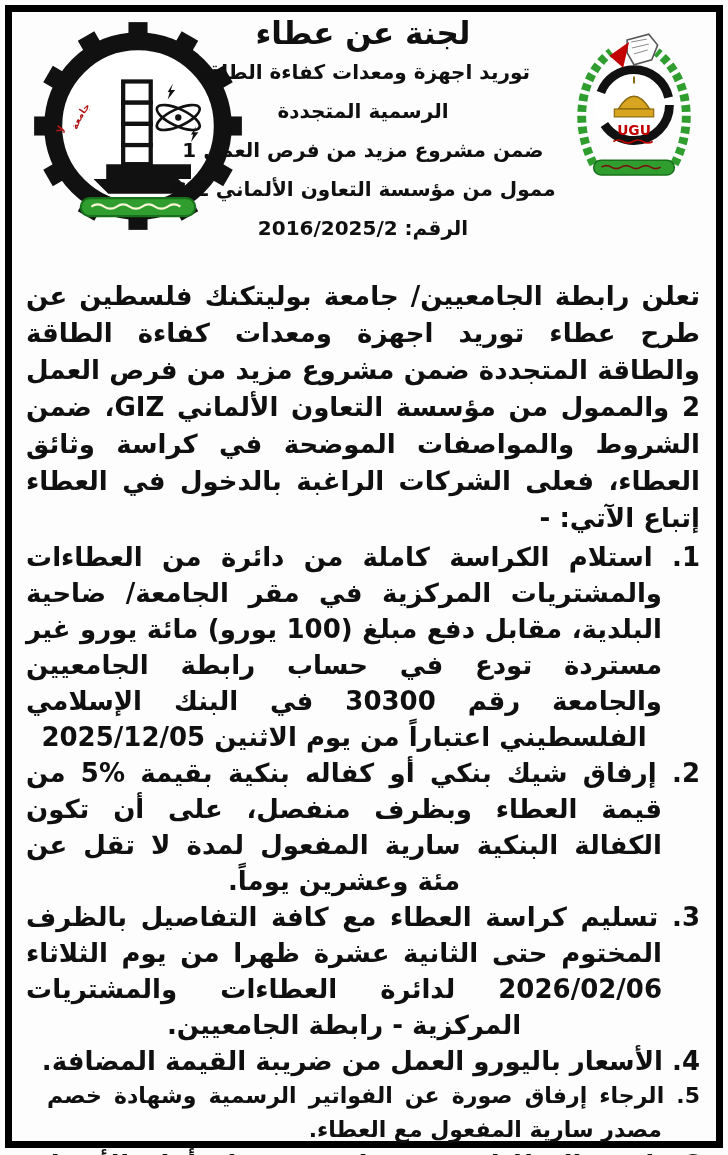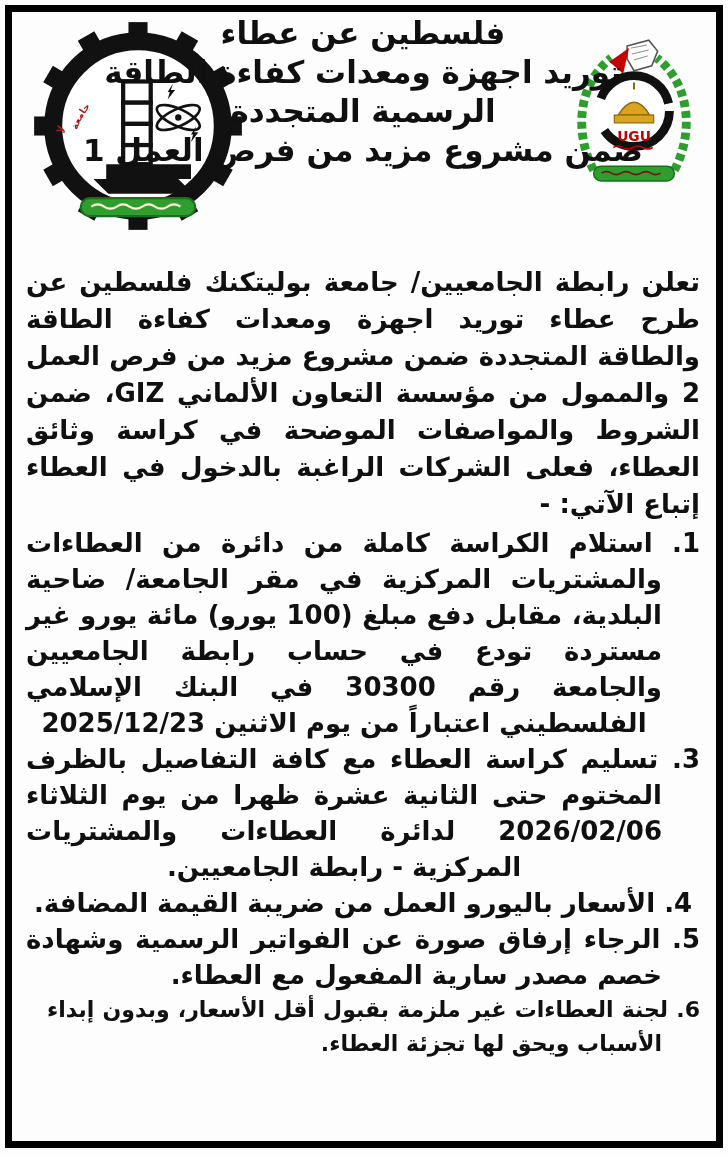--- a/index.html
+++ b/index.html
@@ -3,26 +3,26 @@
 <meta charset="utf-8">
 <style>
   html,body{margin:0;padding:0;background:#ffffff;}
   .page{position:relative;width:728px;height:1155px;background:#fdfdfd;overflow:hidden;
         font-family:"DejaVu Sans",sans-serif;font-weight:700;color:#101010;}
   .doc-border{position:absolute;top:5px;right:5px;bottom:7px;left:5px;border:7px solid #000;
         padding:2px 16px 4px 14px;background:#fdfdfd;box-sizing:border-box;}
   
   .header{position:relative;height:244px;}
   .titles{position:absolute;top:0;right:0;left:0;text-align:center;z-index:2;}
-  .title-line{font-size:31px;line-height:39px;white-space:nowrap;}
+  .title-line{font-size:20px;line-height:39px;white-space:nowrap;}
   .title-line:first-child{font-size:31px;}
   .logo-left{position:absolute;top:6px;right:auto;left:6px;width:212px;height:212px;z-index:1;}
-  .logo-right{position:absolute;top:18px;right:2px;width:128px;height:168px;z-index:1;}
+  .logo-right{position:absolute;top:12px;right:2px;width:128px;height:168px;z-index:1;}
   
-  .intro{margin:6px 0 0 0;font-size:26px;line-height:37px;text-align:justify;}
+  .intro{margin:20px 0 0 0;font-size:26px;line-height:37px;text-align:justify;}
   .items{list-style:none;margin:2px 0 0 0;padding:0;}
   .item{font-size:26px;line-height:36px;text-align:justify;text-align-last:center;
         padding-right:38px;text-indent:-38px;}
   .item:nth-child(4),.item:nth-child(5){text-align-last:right;}
   .item:nth-child(5){font-size:22px;line-height:34px;margin-left:21px;}
   svg text{font-family:"DejaVu Sans",sans-serif;}
 </style>
 </head>
 <body>
 
@@ -76,24 +76,26 @@
             <path d="M150,108 l5,-8 l-2,6 l4,0 l-7,9 l2,-7 z" fill="#111" stroke="none"></path>
           </g>
           <g>
             <rect x="46" y="168" width="108" height="17" rx="8.5" fill="#2f9e2f" stroke="#18701c" stroke-width="2"></rect>
             <path d="M56,176 q6,-4 12,0 t12,0 t12,0 t12,0 t12,0 t12,0 t12,0" fill="none" stroke="#fdf7d8" stroke-width="2"></path>
           </g>
         </svg>
       </div>
 
       <div class="titles" id="titles">
-          <div class="title-line">فلسطين عن عطاء</div>
+          <div class="title-line">لجنة عن عطاء</div>
           <div class="title-line">توريد اجهزة ومعدات كفاءة الطاقة</div>
           <div class="title-line">الرسمية المتجددة</div>
           <div class="title-line">ضمن مشروع مزيد من فرص العمل 1</div>
+          <div class="title-line">ممول من مؤسسة التعاون الألماني GIZ</div>
+          <div class="title-line">الرقم: 2016/2025/2</div>
         </div>
 
       <div class="logo-right">
         <svg viewBox="0 0 130 170" width="128" height="168">
           <g fill="none" stroke="#2f9e2f" stroke-width="9" stroke-dasharray="7 4">
             <path d="M24,140 C4,102 8,52 42,26"></path>
             <path d="M106,140 C126,102 122,52 88,26"></path>
           </g>
           <circle cx="65" cy="80" r="40" fill="#fff"></circle>
           <g fill="none" stroke="#111" stroke-width="9" stroke-dasharray="92 34">
@@ -115,21 +117,22 @@
             <rect x="24" y="136" width="82" height="15" rx="7.5" fill="#2f9e2f" stroke="#18701c" stroke-width="1.5"></rect>
             <path d="M32,143 q5,-3 10,0 t10,0 t10,0 t10,0 t10,0 t10,0" fill="none" stroke="#7a0f0f" stroke-width="1.6"></path>
           </g>
         </svg>
       </div>
     </div>
 
     <p class="intro">تعلن رابطة الجامعيين/ جامعة بوليتكنك فلسطين عن طرح عطاء توريد اجهزة ومعدات كفاءة الطاقة والطاقة المتجددة ضمن مشروع مزيد من فرص العمل 2 والممول من مؤسسة التعاون الألماني GIZ، ضمن الشروط والمواصفات الموضحة في كراسة وثائق العطاء، فعلى الشركات الراغبة بالدخول في العطاء إتباع الآتي: -</p>
 
     <ol class="items" id="items">
-        <li class="item"><span>1.</span><span> استلام الكراسة كاملة من دائرة من العطاءات والمشتريات المركزية في مقر الجامعة/ ضاحية البلدية، مقابل دفع مبلغ (100 يورو) مائة يورو غير مستردة تودع في حساب رابطة الجامعيين والجامعة رقم 30300 في البنك الإسلامي الفلسطيني اعتباراً من يوم الاثنين 2025/12/23</span></li>
+        <li class="item"><span>1.</span><span> استلام الكراسة كاملة من دائرة من العطاءات والمشتريات المركزية في مقر الجامعة/ ضاحية البلدية، مقابل دفع مبلغ (100 يورو) مائة يورو غير مستردة تودع في حساب رابطة الجامعيين والجامعة رقم 30300 في البنك الإسلامي الفلسطيني اعتباراً من يوم الاثنين 2025/12/05</span></li>
+        <li class="item"><span>2.</span><span> إرفاق شيك بنكي أو كفاله بنكية بقيمة %5 من قيمة العطاء وبظرف منفصل، على أن تكون الكفالة البنكية سارية المفعول لمدة لا تقل عن مئة وعشرين يوماً.</span></li>
         <li class="item"><span>3.</span><span> تسليم كراسة العطاء مع كافة التفاصيل بالظرف المختوم حتى الثانية عشرة ظهرا من يوم الثلاثاء 2026/02/06 لدائرة العطاءات والمشتريات المركزية - رابطة الجامعيين.</span></li>
         <li class="item"><span>4.</span><span> الأسعار باليورو العمل من ضريبة القيمة المضافة.</span></li>
         <li class="item"><span>5.</span><span> الرجاء إرفاق صورة عن الفواتير الرسمية وشهادة خصم مصدر سارية المفعول مع العطاء.</span></li>
         <li class="item"><span>6.</span><span> لجنة العطاءات غير ملزمة بقبول أقل الأسعار، وبدون إبداء الأسباب ويحق لها تجزئة العطاء.</span></li>
       </ol>
 
   </div>
 </div>
 
 </body></html>

